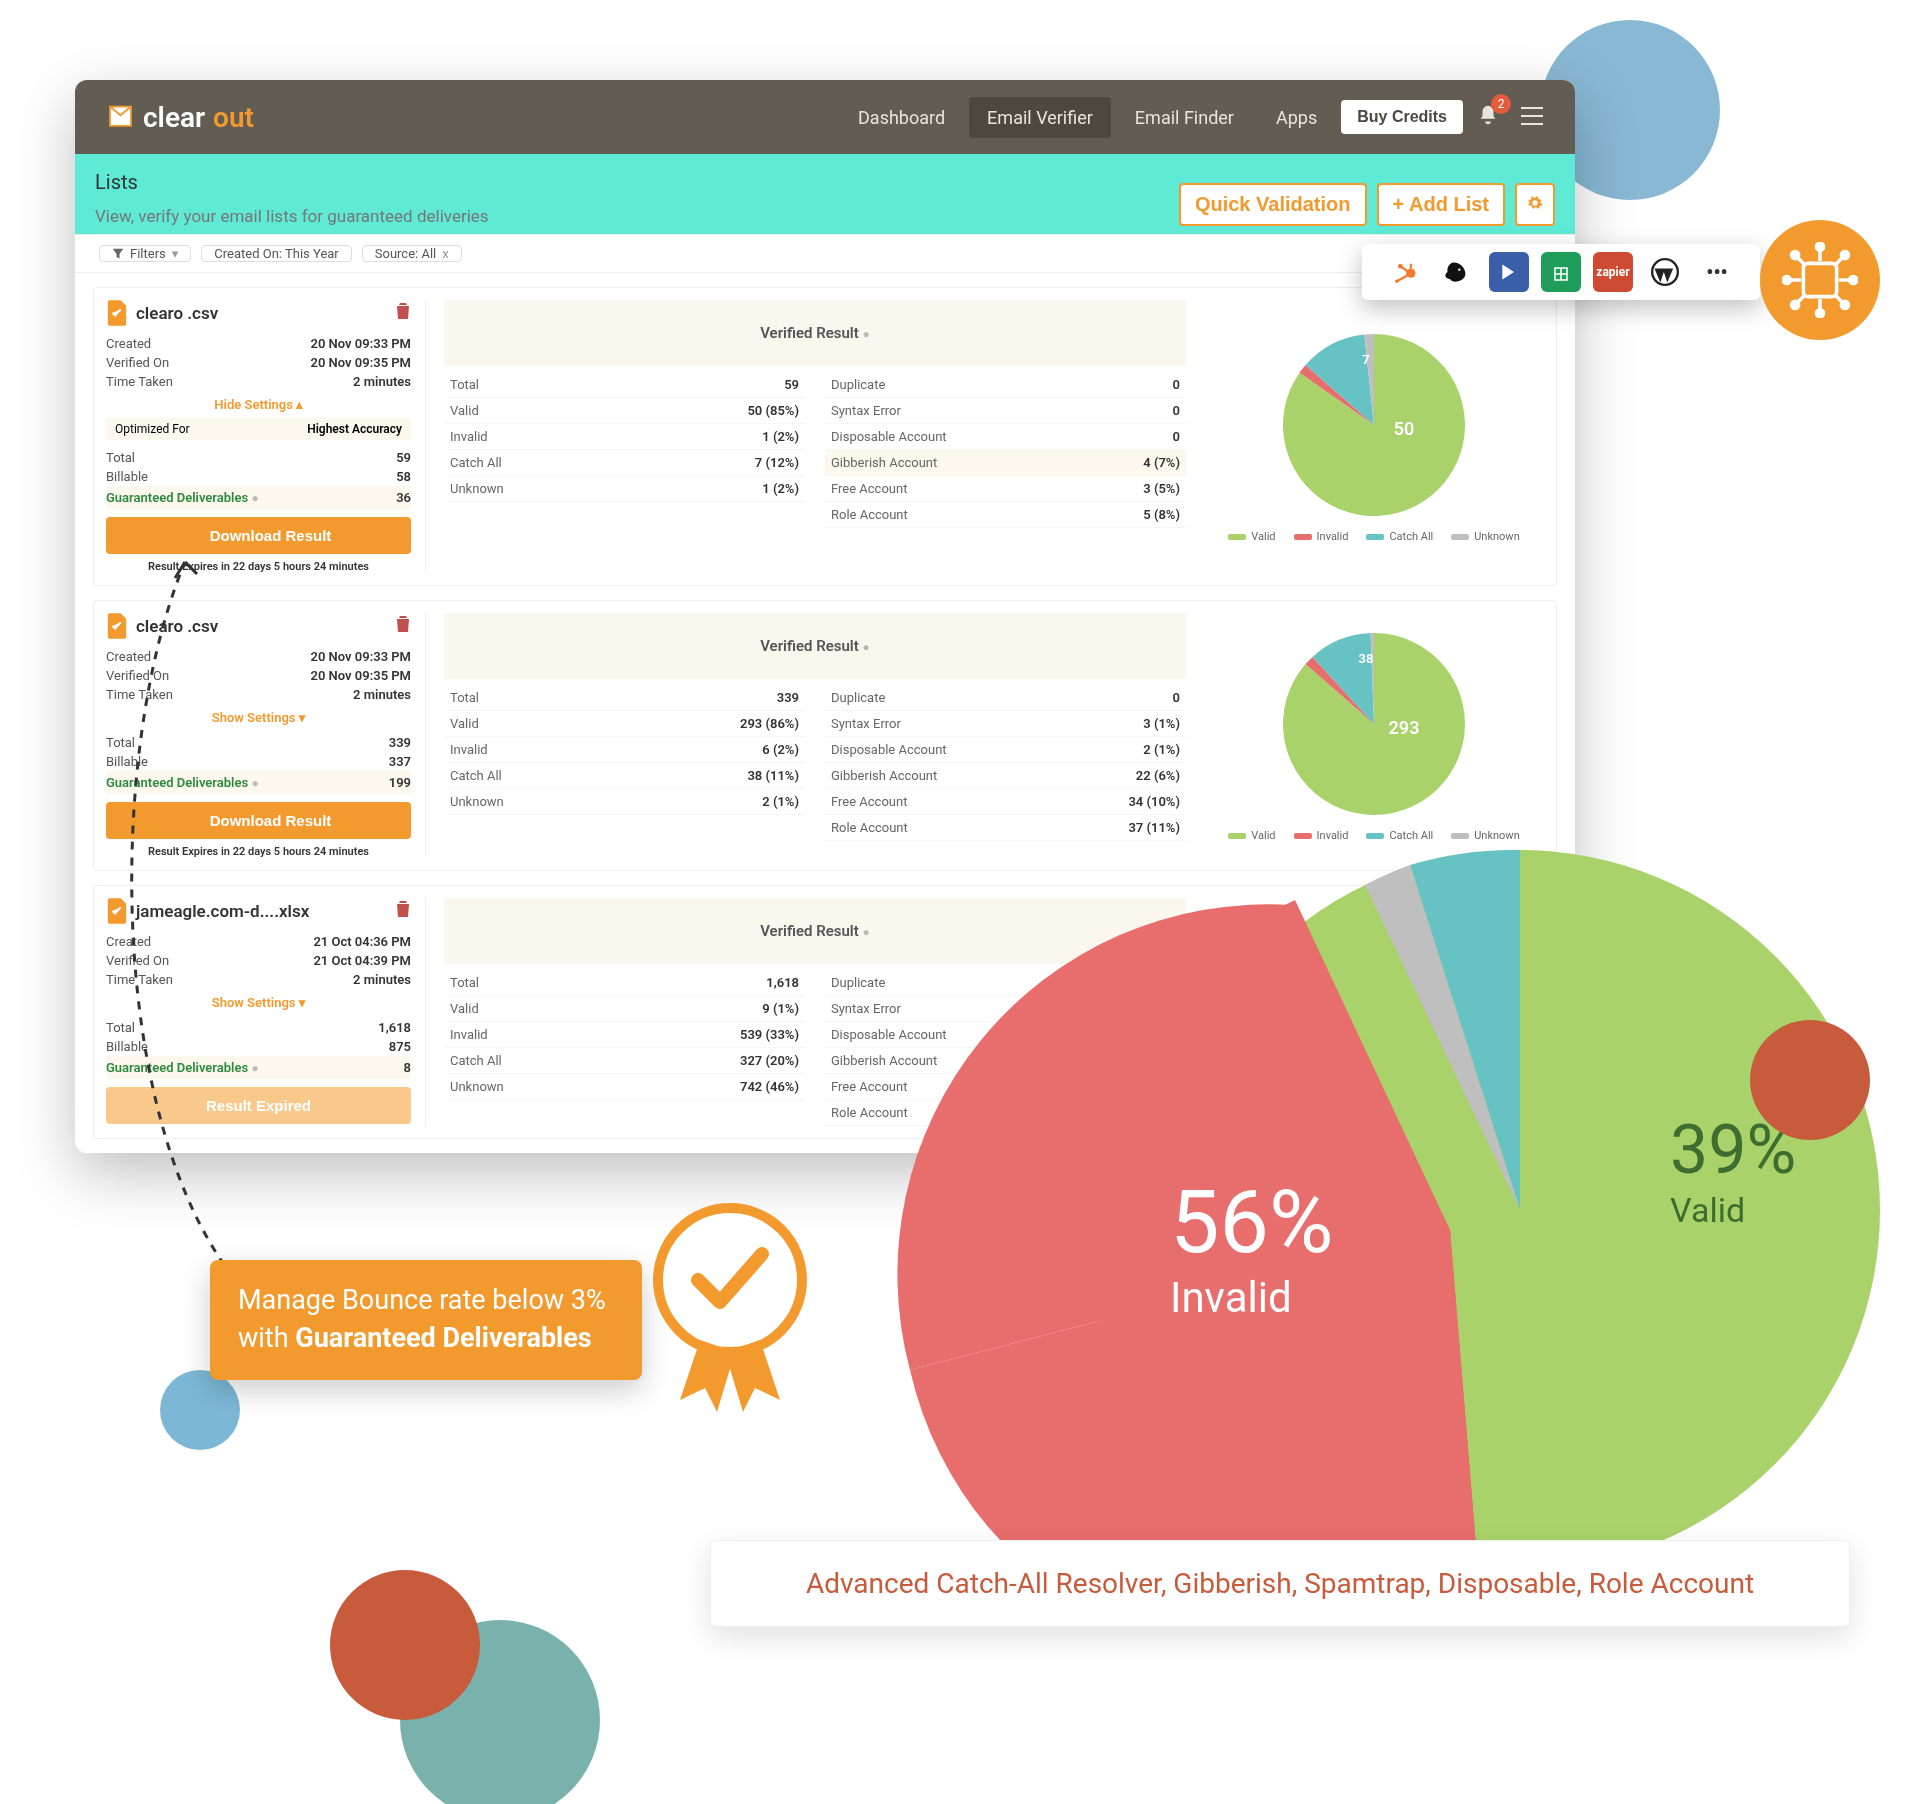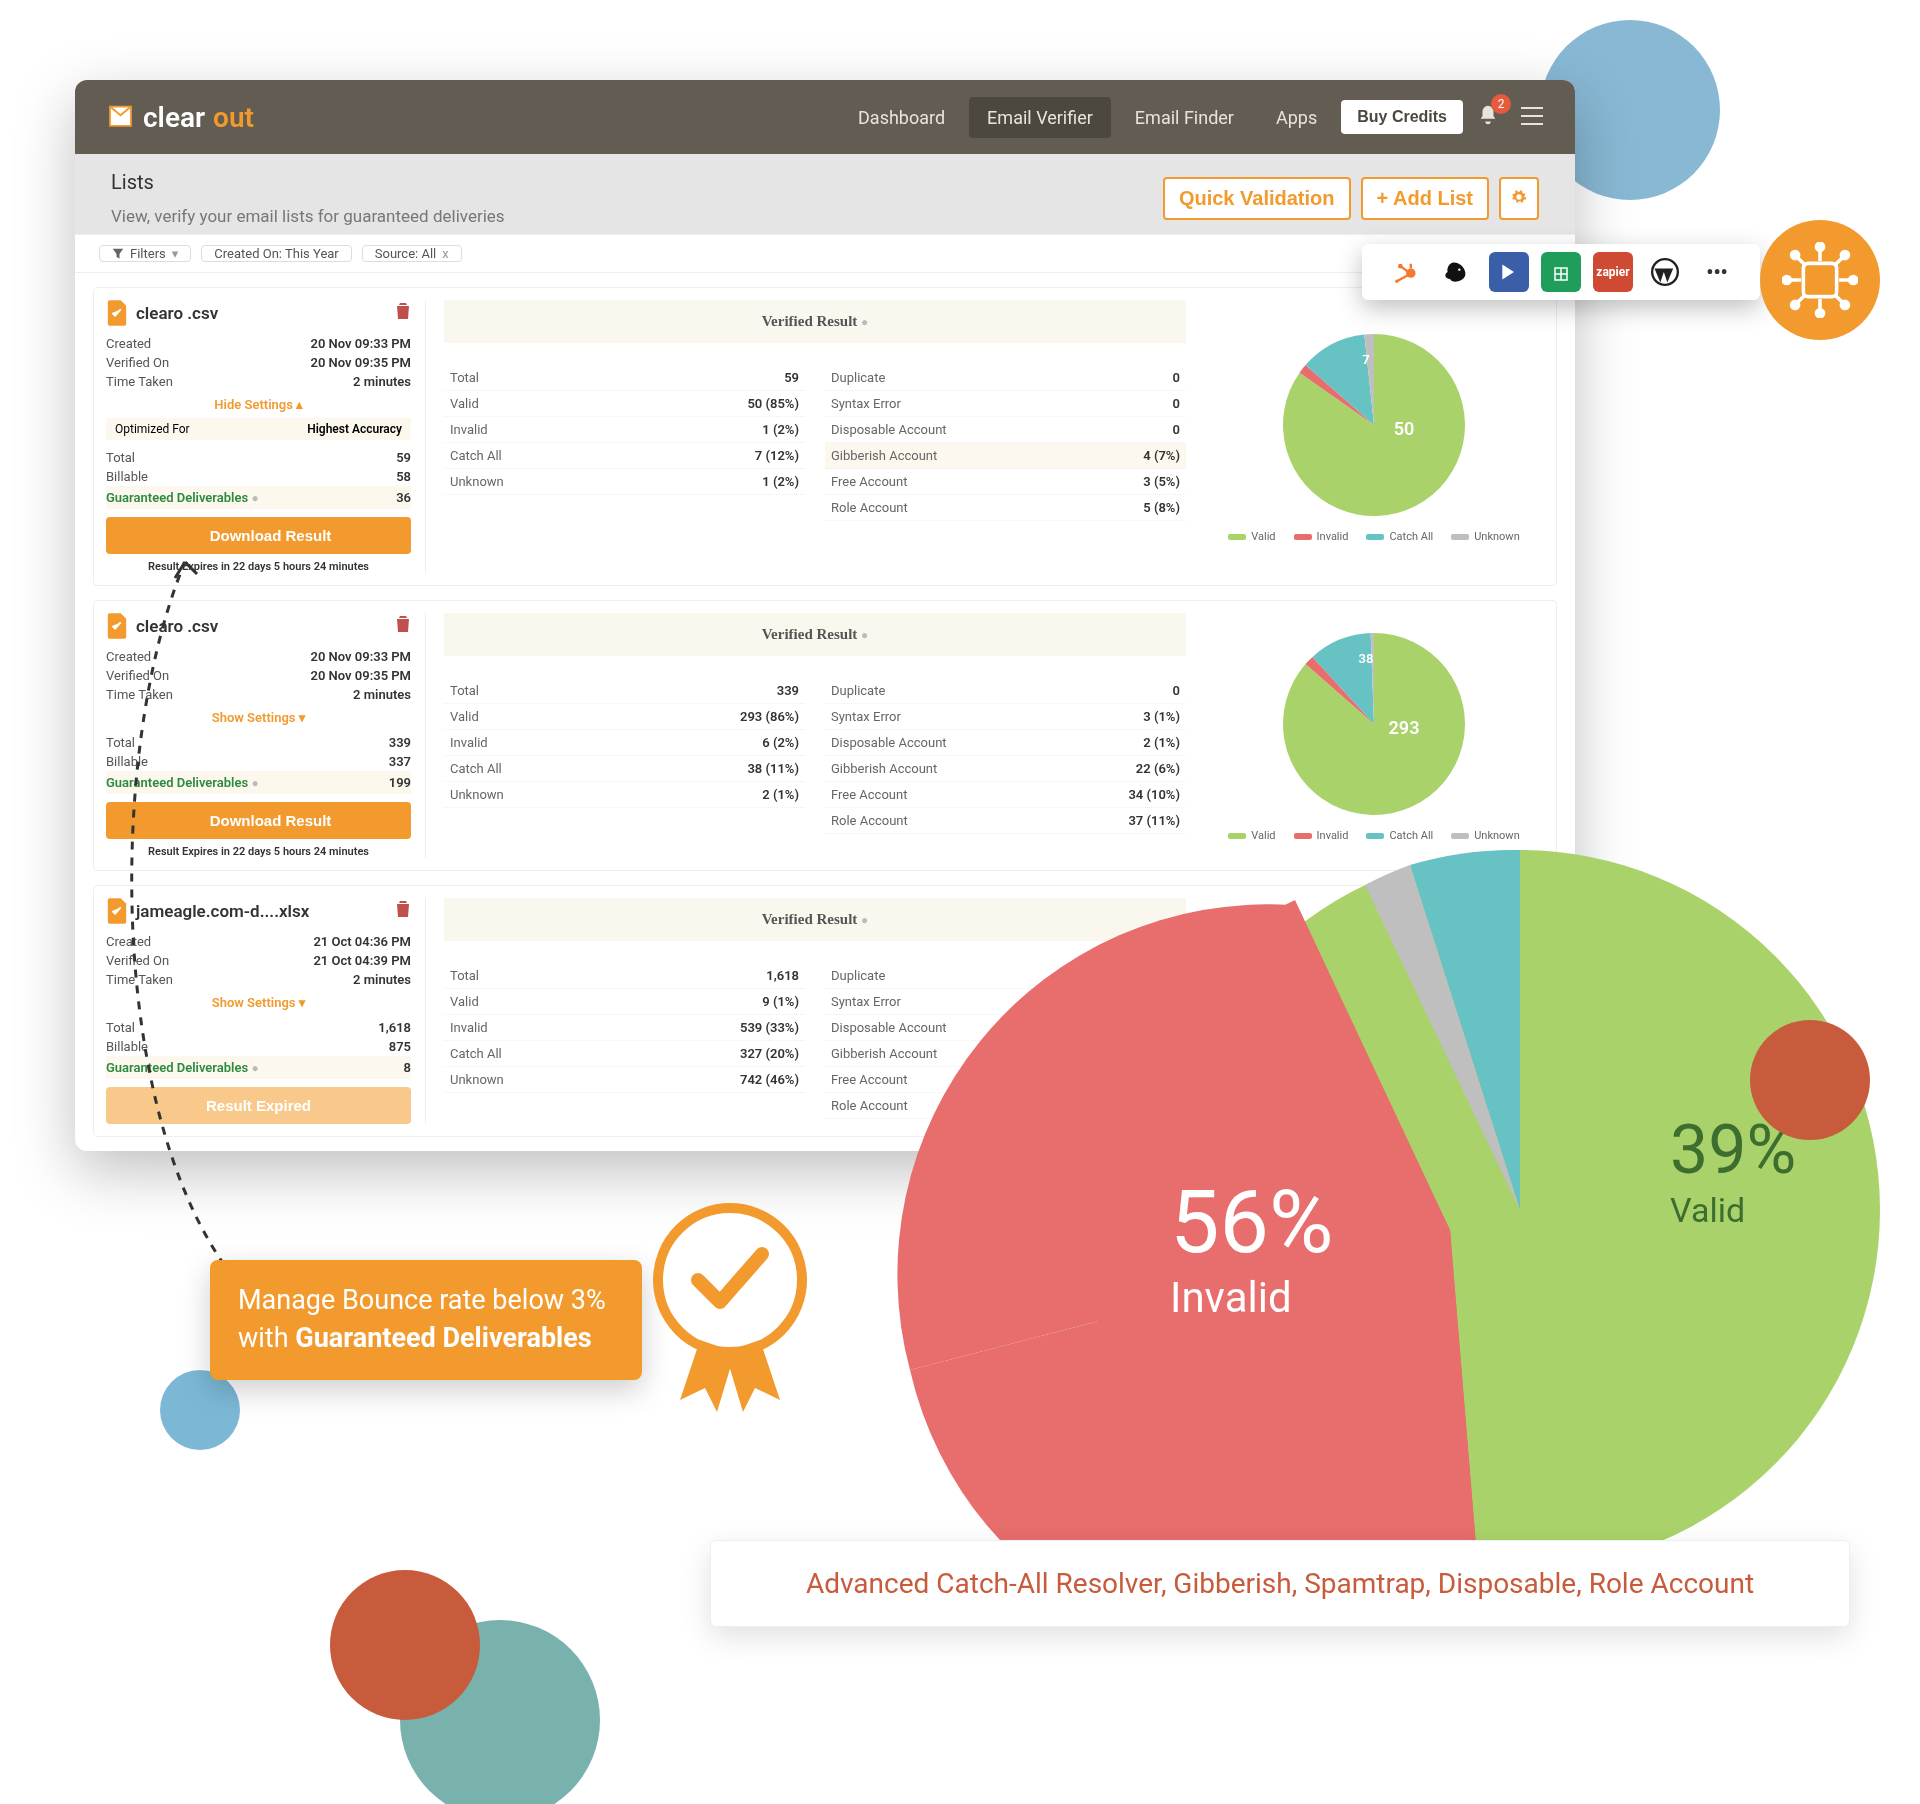--- a/index.html
+++ b/index.html
@@ -46,24 +46,24 @@
   .logo-icon { width: 36px; height: 28px; }
   .nav { margin-left: auto; display: flex; align-items: center; gap: 6px; }
   .nav-item { color: #e8e4dc; font-size: 18px; padding: 10px 18px; border-radius: 4px; cursor: pointer; }
   .nav-item.active { background: #4d483f; }
   .buy-credits { background: #fff; color: #4d483f; font-size: 16px; font-weight: 600; padding: 8px 16px; border-radius: 4px; cursor: pointer; border: none; }
   .bell { position: relative; color: #e8e4dc; padding: 6px 8px; cursor: pointer; }
   .bell-badge { position: absolute; top: -4px; right: -4px; background: #e55b3c; color: #fff; font-size: 12px; border-radius: 50%; width: 20px; height: 20px; display: flex; align-items: center; justify-content: center; }
   .ham { color: #e8e4dc; font-size: 22px; cursor: pointer; padding: 6px 8px; }
 
   .subhead {
-    padding: 16px 36px 8px;
+    padding: 16px 20px 8px;
     display: flex;
-    align-items: center;
-    background: #e5e5e5;
+    align-items: flex-end;
+    background: #5eead4;
   }
   .subhead-left { flex: 1; }
   .subhead-title { font-size: 20px; color: #333; }
   .subhead-desc { font-size: 17px; color: #777; margin-top: 12px; }
   .subhead-actions { display: flex; gap: 10px; }
   .btn-outline-orange {
     border: 2px solid #f29a2e;
     color: #f29a2e;
     background: #fff;
     font-size: 20px; font-weight: 600;
@@ -108,21 +108,21 @@
   .dl-btn {
     width: 100%; background: #f29a2e; color: #fff;
     border: none; border-radius: 4px; padding: 10px; margin-top: 8px;
     font-size: 15px; font-weight: 600; cursor: pointer;
     display: flex; align-items: center; justify-content: center; gap: 8px;
   }
   .dl-btn.expired { background: #f9c98c; }
   .expires { font-size: 11px; font-weight: 600; color: #333; text-align: center; margin-top: 6px; }
 
   .lc-mid { flex: 1; }
-  .vr-title { text-align: center; font-weight: 600; color: #555; font-size: 15px; background: #faf7ef; padding: 13px; margin-bottom: 22px; font-family: Liberation Serif, serif; }
+  .vr-title { text-align: center; font-weight: 600; color: #555; font-size: 15px; background: #faf7ef; padding: 24px; margin-bottom: 6px; }
   .vr-grid { display: flex; gap: 20px; }
   .vr-col { flex: 1; font-size: 13px; }
   .vr-col .row { display: flex; justify-content: space-between; padding: 5px 6px; border-bottom: 1px dotted #eee; }
   .vr-col .row.hl { background: #fdf8ee; }
   .vr-col .row .k { color: #666; }
   .vr-col .row .v { font-weight: 600; color: #333; }
 
   .lc-right { width: 340px; display: flex; flex-direction: column; align-items: center; justify-content: center; gap: 10px; }
   .legend { display: flex; gap: 18px; font-size: 11px; color: #666; flex-wrap: wrap; justify-content: center; }
   .legend .it { display: flex; align-items: center; gap: 5px; }

